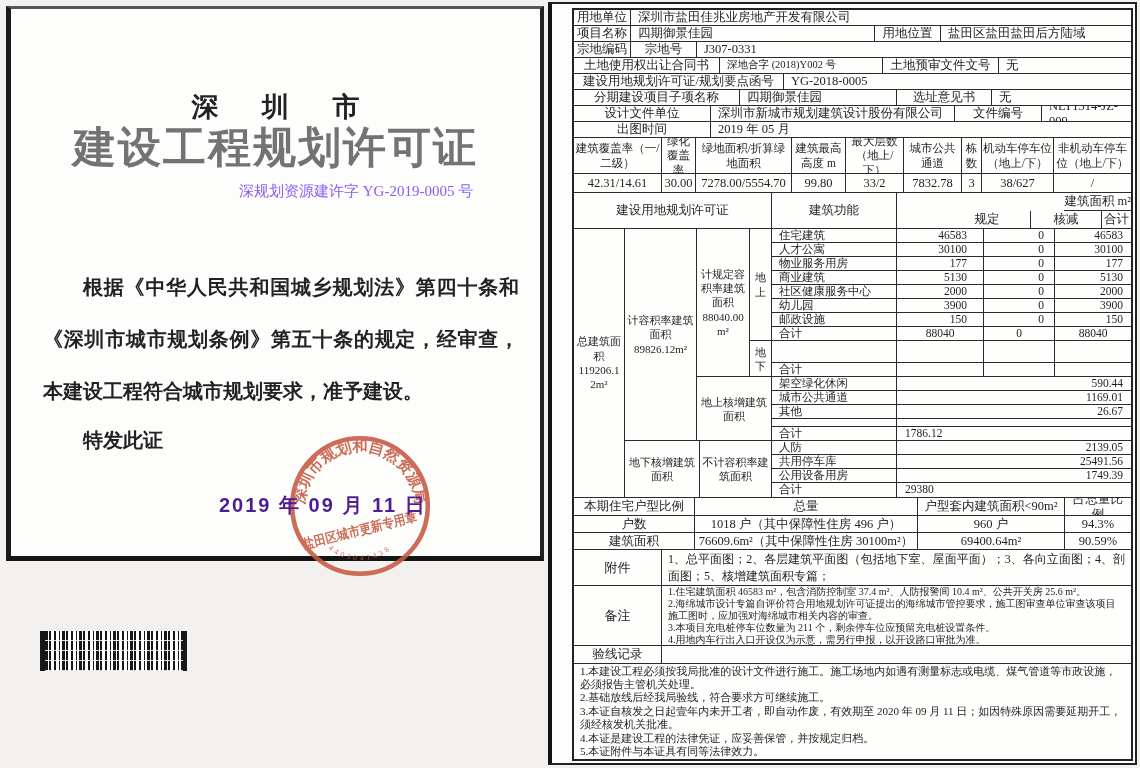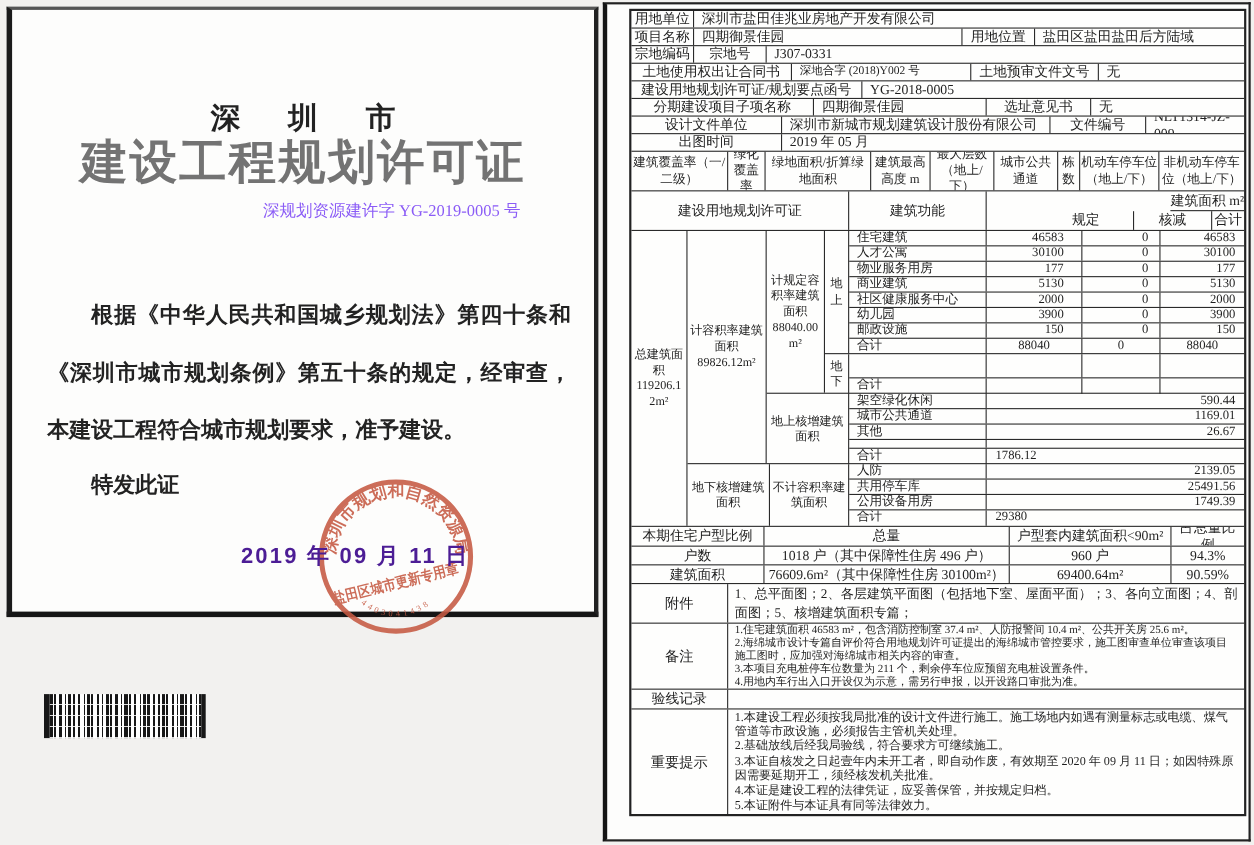--- a/index.html
+++ b/index.html
@@ -159,20 +159,31 @@
       <div class="cell w88">建筑覆盖率（一/二级）</div>
       <div class="cell w34">绿化覆盖率</div>
       <div class="cell w96">绿地面积/折算绿地面积</div>
       <div class="cell w54">建筑最高高度 m</div>
       <div class="cell w58">最大层数（地上/下）</div>
       <div class="cell w58">城市公共通道</div>
       <div class="cell w20 vtext">栋数</div>
       <div class="cell w72">机动车停车位（地上/下）</div>
       <div class="cell fx">非机动车停车位（地上/下）</div>
     </div>
+    <div class="row h19">
+      <div class="cell w88">42.31/14.61</div>
+      <div class="cell w34">30.00</div>
+      <div class="cell w96">7278.00/5554.70</div>
+      <div class="cell w54">99.80</div>
+      <div class="cell w58">33/2</div>
+      <div class="cell w58">7832.78</div>
+      <div class="cell w20">3</div>
+      <div class="cell w72">38/627</div>
+      <div class="cell fx">/</div>
+    </div>
 
     <div class="row h36">
       <div class="cell w198">建设用地规划许可证</div>
       <div class="cell w125">建筑功能</div>
       <div class="cell fx" style="flex-direction:column; padding:0; align-items:flex-end;">
         <div class="hrow h18" style="border-bottom:1px solid #2a2a2a; align-items:center; justify-content:center;">建筑面积 m²</div>
         <div class="hrow h18">
           <div class="cell w87" style="height:100%;">规定</div>
           <div class="cell w72" style="height:100%; flex:0 0 71px;">核减</div>
           <div class="cell fx" style="height:100%;">合计</div>
@@ -357,21 +368,20 @@
         <div class="remark-line">4.用地内车行出入口开设仅为示意，需另行申报，以开设路口审批为准。</div>
       </div>
     </div>
 
     <div class="blockrow" style="height:18px;">
       <div class="blocklabel w88" style="font-size:12.5px;">验线记录</div>
       <div class="blockbody"></div>
     </div>
 
     <div class="blockrow nb" style="height:95px;">
-      <div class="blocklabel w88">重要提示</div>
       <div class="blockbody">
         <div class="notice-line">1.本建设工程必须按我局批准的设计文件进行施工。施工场地内如遇有测量标志或电缆、煤气管道等市政设施，必须报告主管机关处理。</div>
         <div class="notice-line">2.基础放线后经我局验线，符合要求方可继续施工。</div>
         <div class="notice-line">3.本证自核发之日起壹年内未开工者，即自动作废，有效期至 2020 年 09 月 11 日；如因特殊原因需要延期开工，须经核发机关批准。</div>
         <div class="notice-line">4.本证是建设工程的法律凭证，应妥善保管，并按规定归档。</div>
         <div class="notice-line">5.本证附件与本证具有同等法律效力。</div>
       </div>
     </div>
 
   </div>

